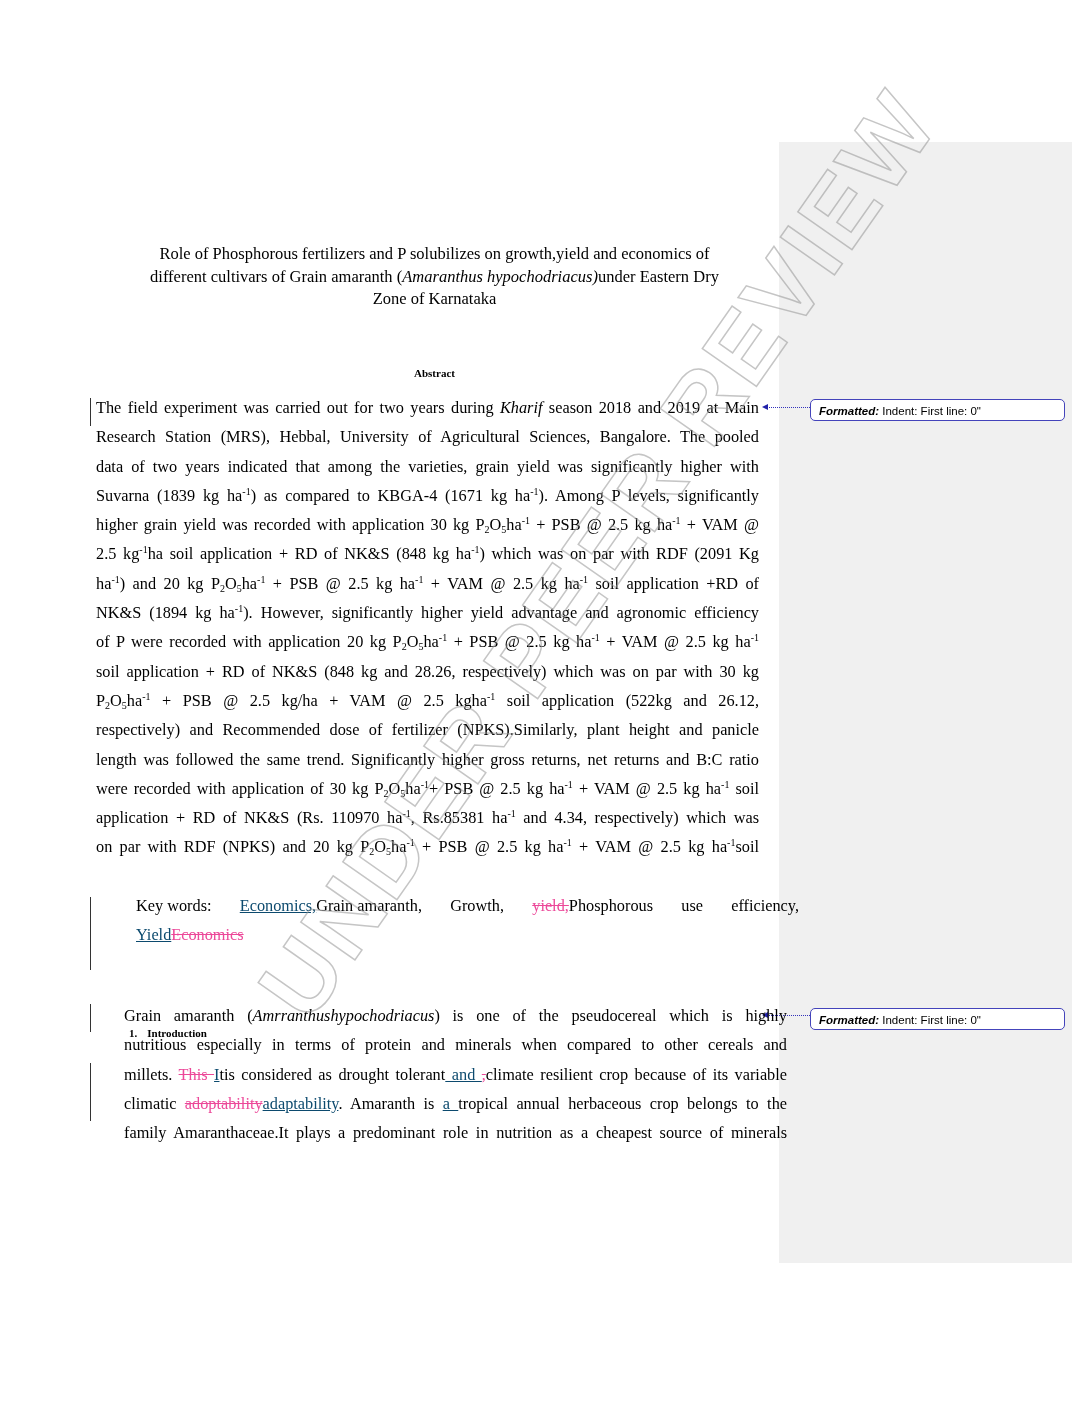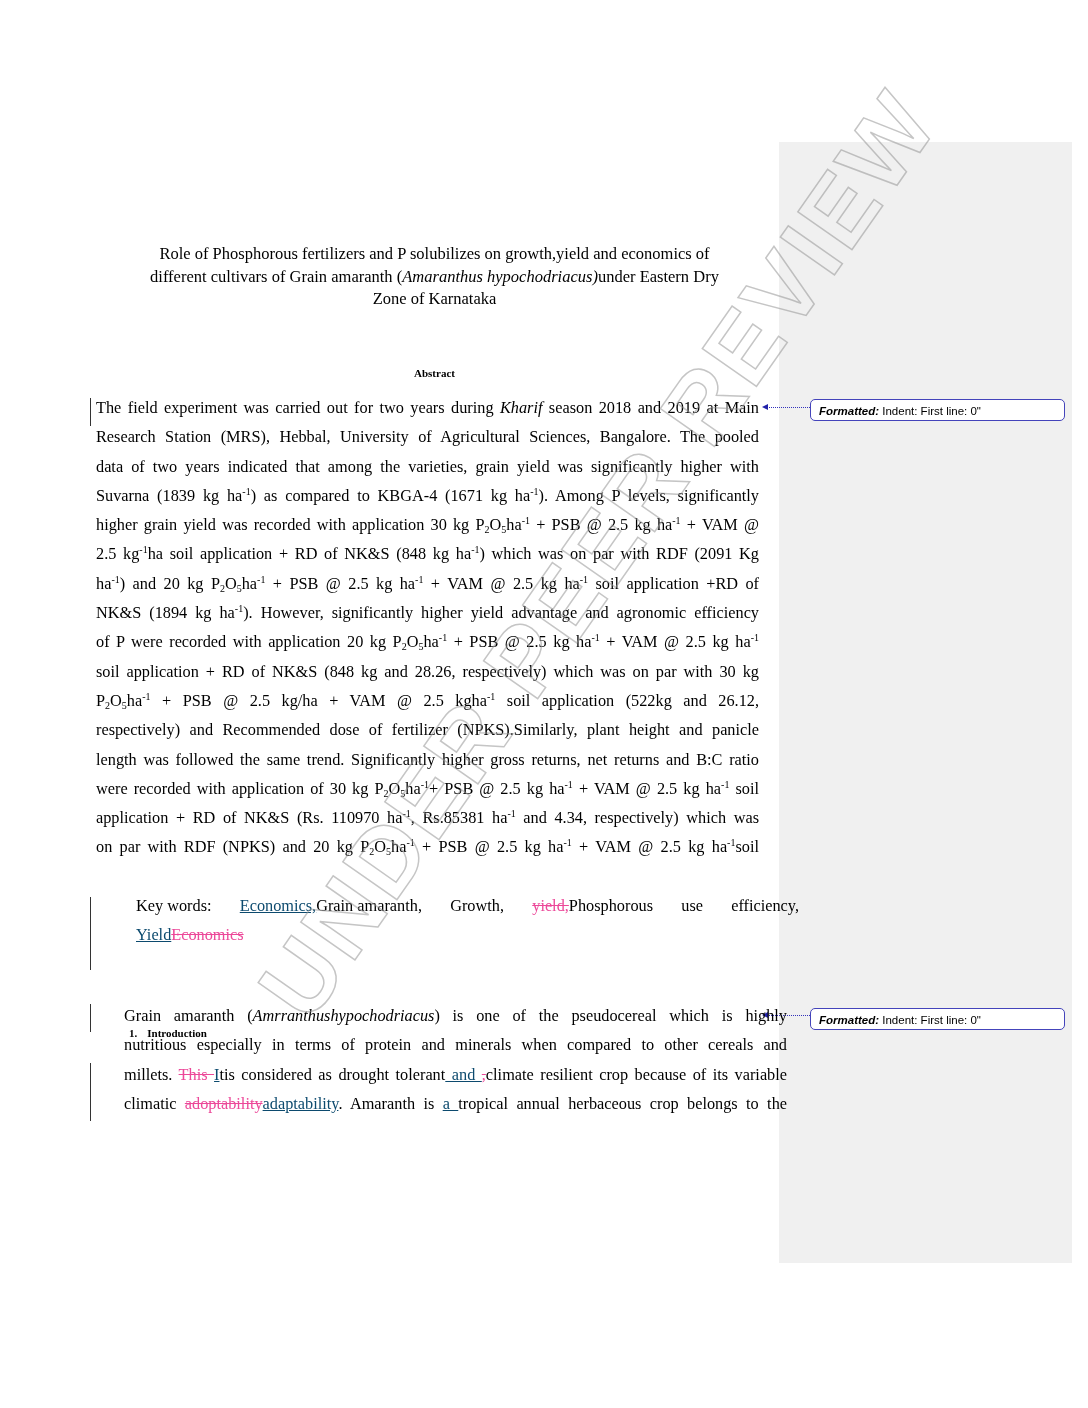--- a/index.html
+++ b/index.html
@@ -127,16 +127,17 @@
 
   <div class="heading" style="left:129px; top:1022px;">
     <span>1.</span><span style="display:inline-block;width:10px;"></span><span>Introduction</span>
   </div>
 
   <div class="body-text" style="top:1001px;margin-left:28px;">
     <span class="line"><span>Grain amaranth (</span><i>Amrranthushypochodriacus</i><span>) is one of the pseudocereal which is highly</span></span>
     <span class="line">nutritious especially in terms of protein and minerals when compared to other cereals and</span>
     <span class="line"><span>millets. </span><span class="del">This </span><span class="ins">I</span><span>tis considered as drought tolerant</span><span class="ins"> and </span><span class="del">,</span><span>climate resilient crop because of its variable</span></span>
     <span class="line"><span>climatic </span><span class="del">adoptability</span><span class="ins">adaptability</span><span>. Amaranth is </span><span class="ins">a </span><span>tropical annual herbaceous crop belongs to the</span></span>
+    <span class="line">family Amaranthaceae.It plays a predominant role in nutrition as a cheapest source of minerals</span>
   </div>
 
   <div class="watermark">UNDER PEER REVIEW</div>
 </div>
 
 </body></html>

